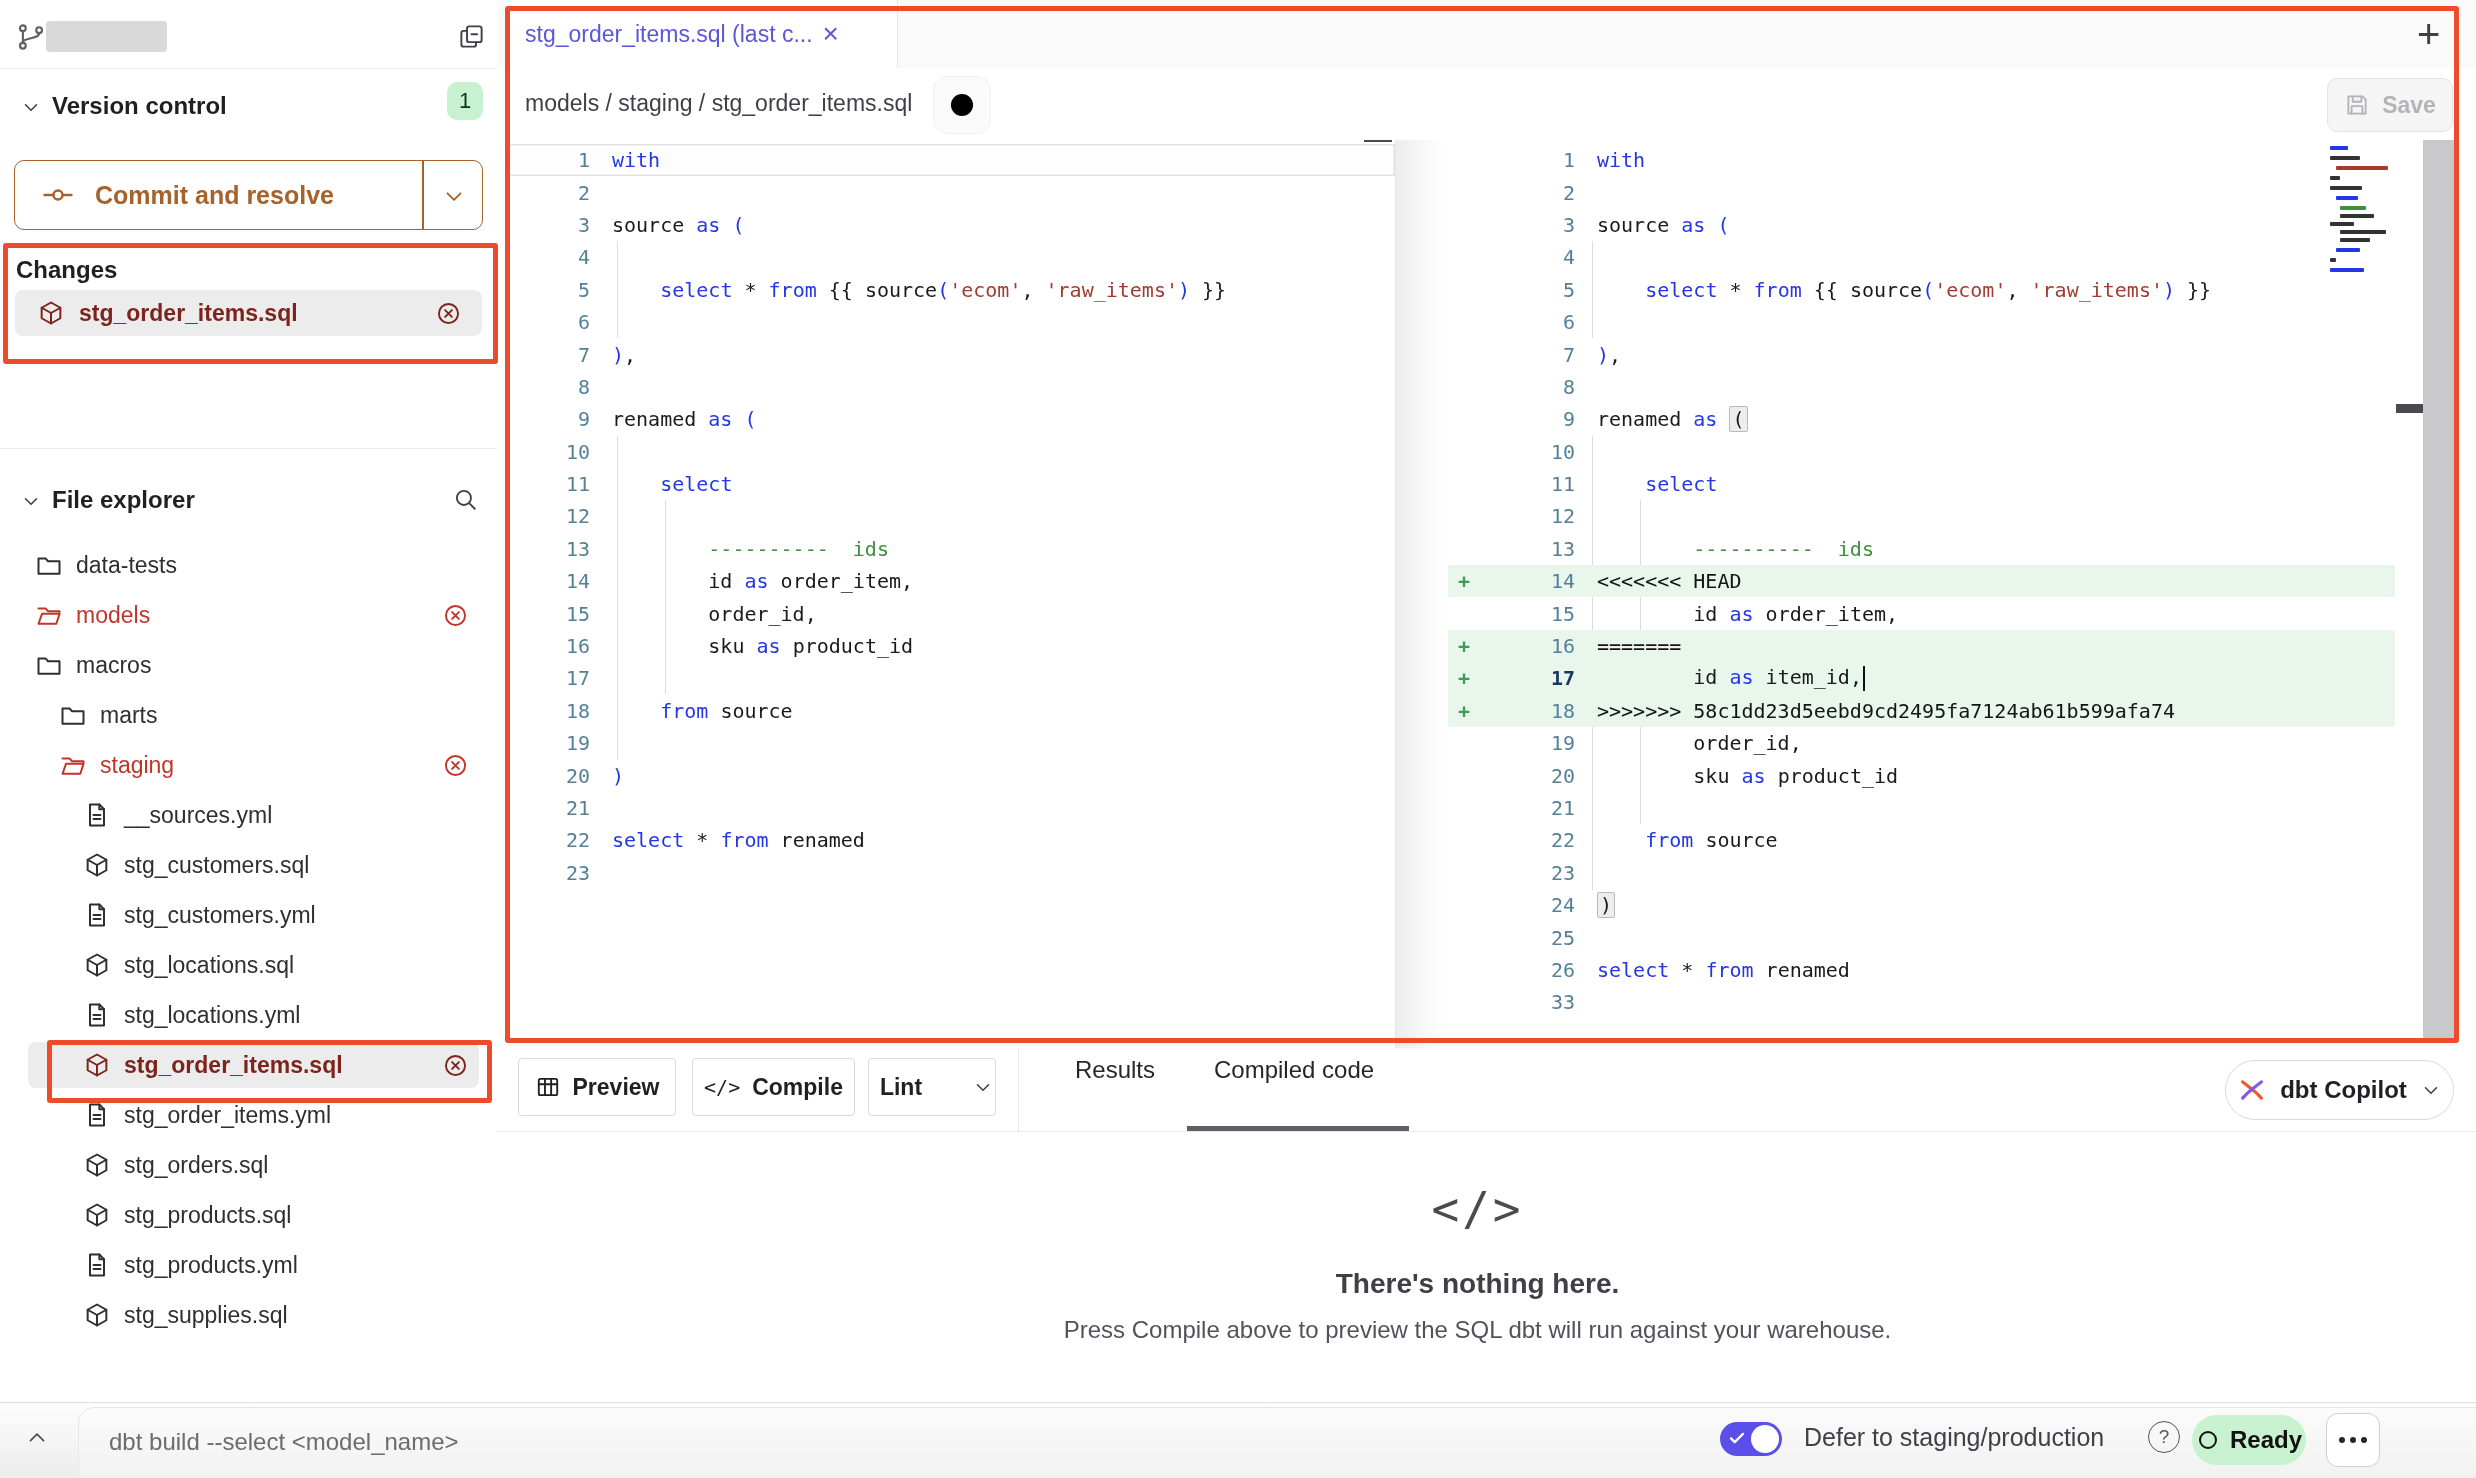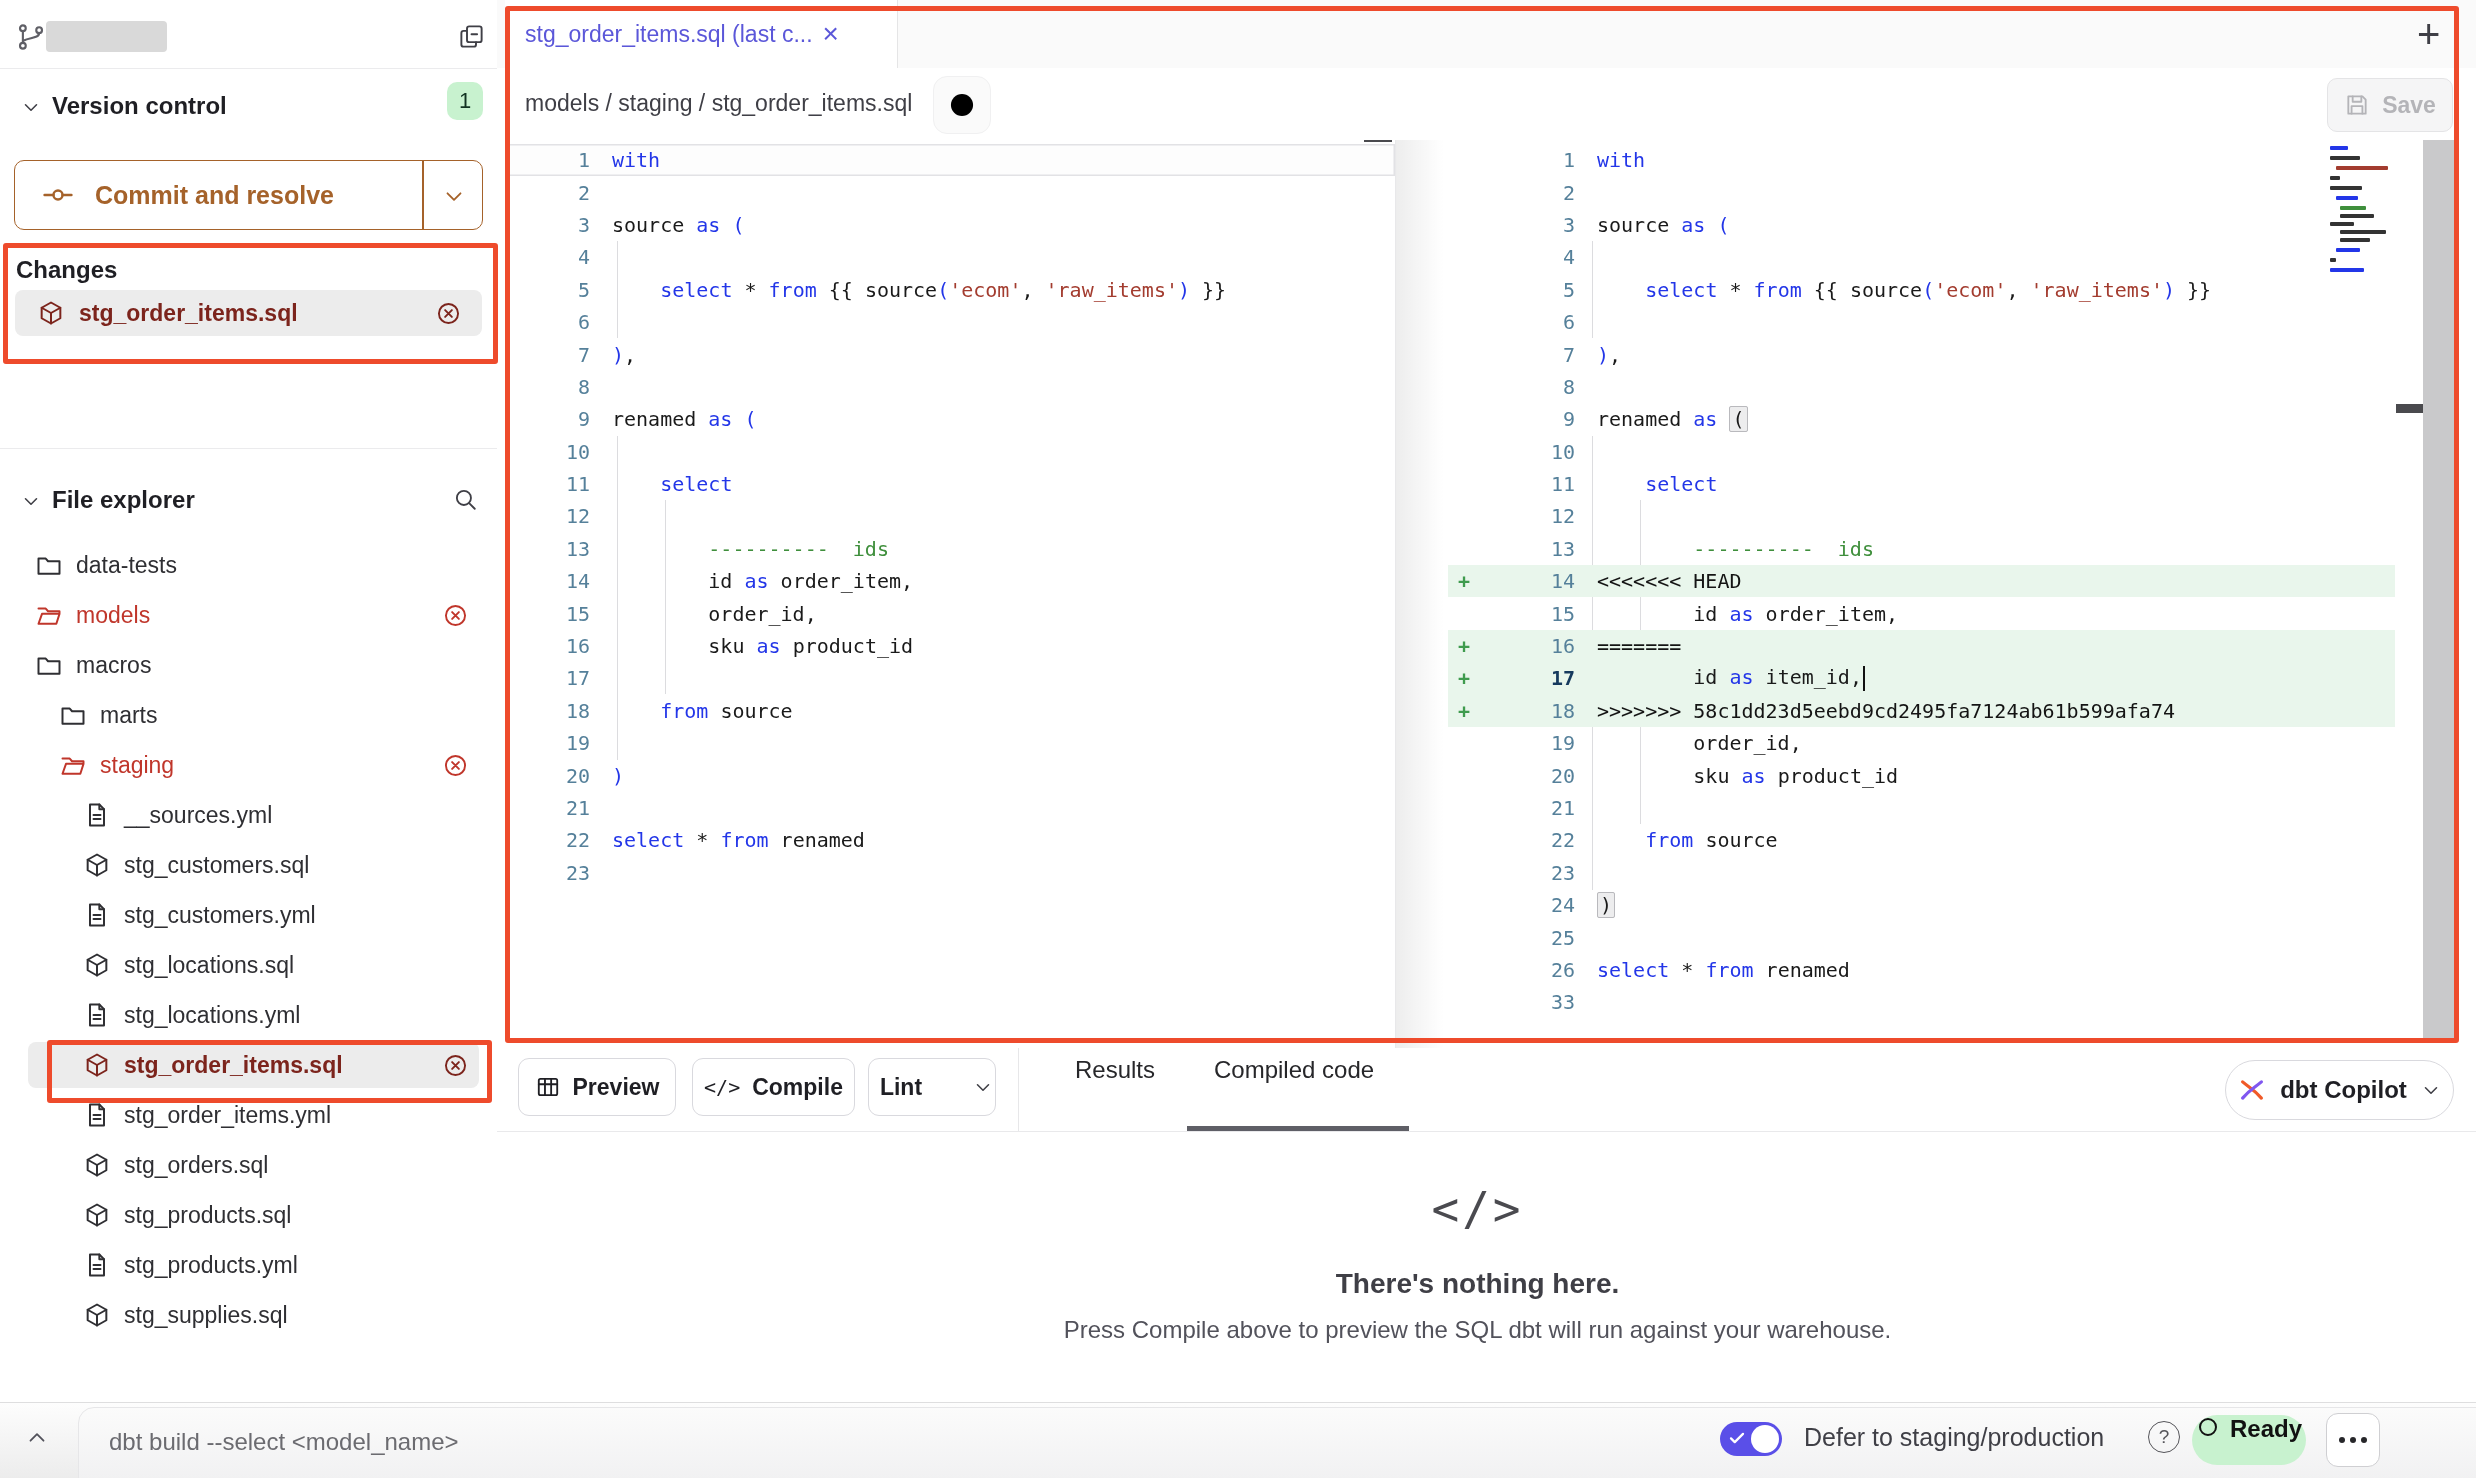--- a/index.html
+++ b/index.html
@@ -93,21 +93,21 @@
   .guide{position:absolute;width:1px;background:#dcdcdf;}
 
   #lthumb{position:absolute;left:867px;top:-7px;width:28px;height:9px;background:#4a4a4e;}
   #minimap{position:absolute;left:1833px;top:6px;width:64px;height:185px;}
   .mm{position:absolute;height:4px;border-radius:1px;}
   #rthumb{position:absolute;left:1899px;top:264px;width:27px;height:9px;background:#4a4a4e;}
   #vtrack{position:absolute;left:1926px;top:0;width:35px;height:902px;background:#c9c9cb;}
 
   
   #toolbar{position:absolute;left:0;top:1048px;width:100%;height:83px;background:#fff;}
-  .tbtn{position:absolute;top:10px;height:56px;border:1.5px solid #d9d9de;border-radius:11px;background:#fff;
+  .tbtn{position:absolute;top:10px;height:56px;border:1.5px solid #d9d9de;border-radius:4px;background:#fff;
         display:flex;align-items:center;justify-content:center;gap:12px;cursor:pointer;}
   .tbtn .lbl{font-size:23px;font-weight:600;color:#1f1f24;}
   .tbtn .ic{width:26px;height:26px;color:#1f1f24;}
   #btn-preview{left:21px;width:156px;}
   #btn-compile{left:195px;width:161px;}
   #btn-lint{left:371px;width:126px;padding:0;}
   #lint-div{width:1.5px;height:100%;background:#d9d9de;margin-left:14px;}
   #lint-chev{width:22px;height:22px;color:#3f3f46;margin:0 12px;}
   #tb-divider{position:absolute;left:521px;top:0;width:1px;height:83px;background:#e7e7e9;}
   .rtab{position:absolute;top:8px;font-size:24px;color:#27272a;cursor:pointer;}
@@ -135,21 +135,21 @@
   #cmd-pill{position:absolute;left:78px;top:4px;width:2398px;height:72px;background:linear-gradient(#fbfbfb,#f1f1f2);
             border:1px solid #e6e6e8;border-radius:16px 0 0 0;cursor:text;}
   #cmd-placeholder{position:absolute;left:30px;top:20px;font-size:24px;color:#6b6b70;}
   #defer-toggle{position:absolute;left:1720px;top:19px;width:62px;height:34px;border-radius:17px;background:#5a4fe8;cursor:pointer;}
   #defer-knob{position:absolute;right:3px;top:3px;width:28px;height:28px;border-radius:50%;background:#fff;}
   #defer-check{position:absolute;left:8px;top:7px;width:18px;height:18px;color:#fff;}
   #defer-label{position:absolute;left:1804px;top:20px;font-size:25px;color:#3f3f46;}
   #defer-help{position:absolute;left:2148px;top:18px;width:30px;height:30px;border:1.6px solid #55555a;border-radius:50%;
               color:#55555a;font-size:19px;display:flex;align-items:center;justify-content:center;cursor:pointer;}
   #ready-pill{position:absolute;left:2192px;top:12px;width:114px;height:50px;background:#c8f2cf;border-radius:25px;
-              display:flex;align-items:flex-start;justify-content:center;gap:10px;}
+              display:flex;align-items:center;justify-content:center;gap:10px;}
   #ready-pill .ic{width:24px;height:24px;color:#111;}
   #ready-label{font-size:24px;font-weight:600;color:#111;}
   #more-btn{position:absolute;left:2326px;top:10px;width:52px;height:52px;border:1.5px solid #cfcfd2;border-radius:12px;
             background:#fff;display:flex;align-items:center;justify-content:center;gap:5px;cursor:pointer;}
   .dot{width:6px;height:6px;border-radius:50%;background:#27272a;}
 
   
   .annot{position:absolute;border:5px solid #ee4b2c;border-radius:3px;pointer-events:none;z-index:50;}
   #annot-editor{left:505px;top:6px;width:1944px;height:1027px;}
   #annot-changes{left:3px;top:243px;width:485px;height:111px;}

